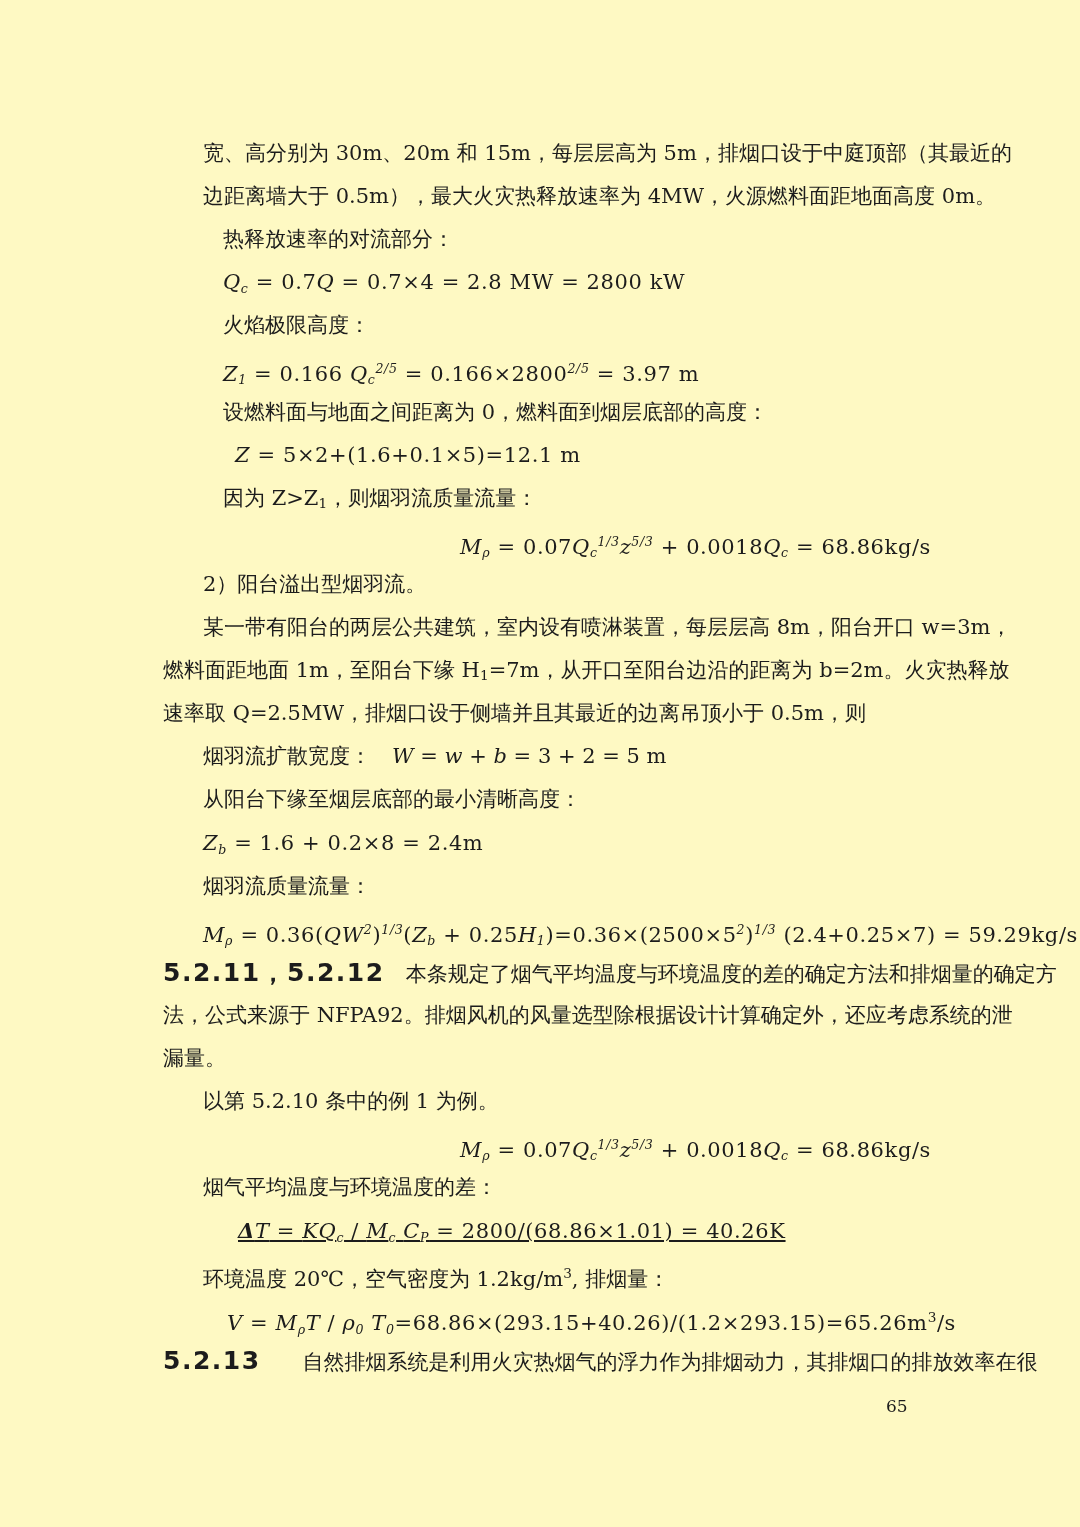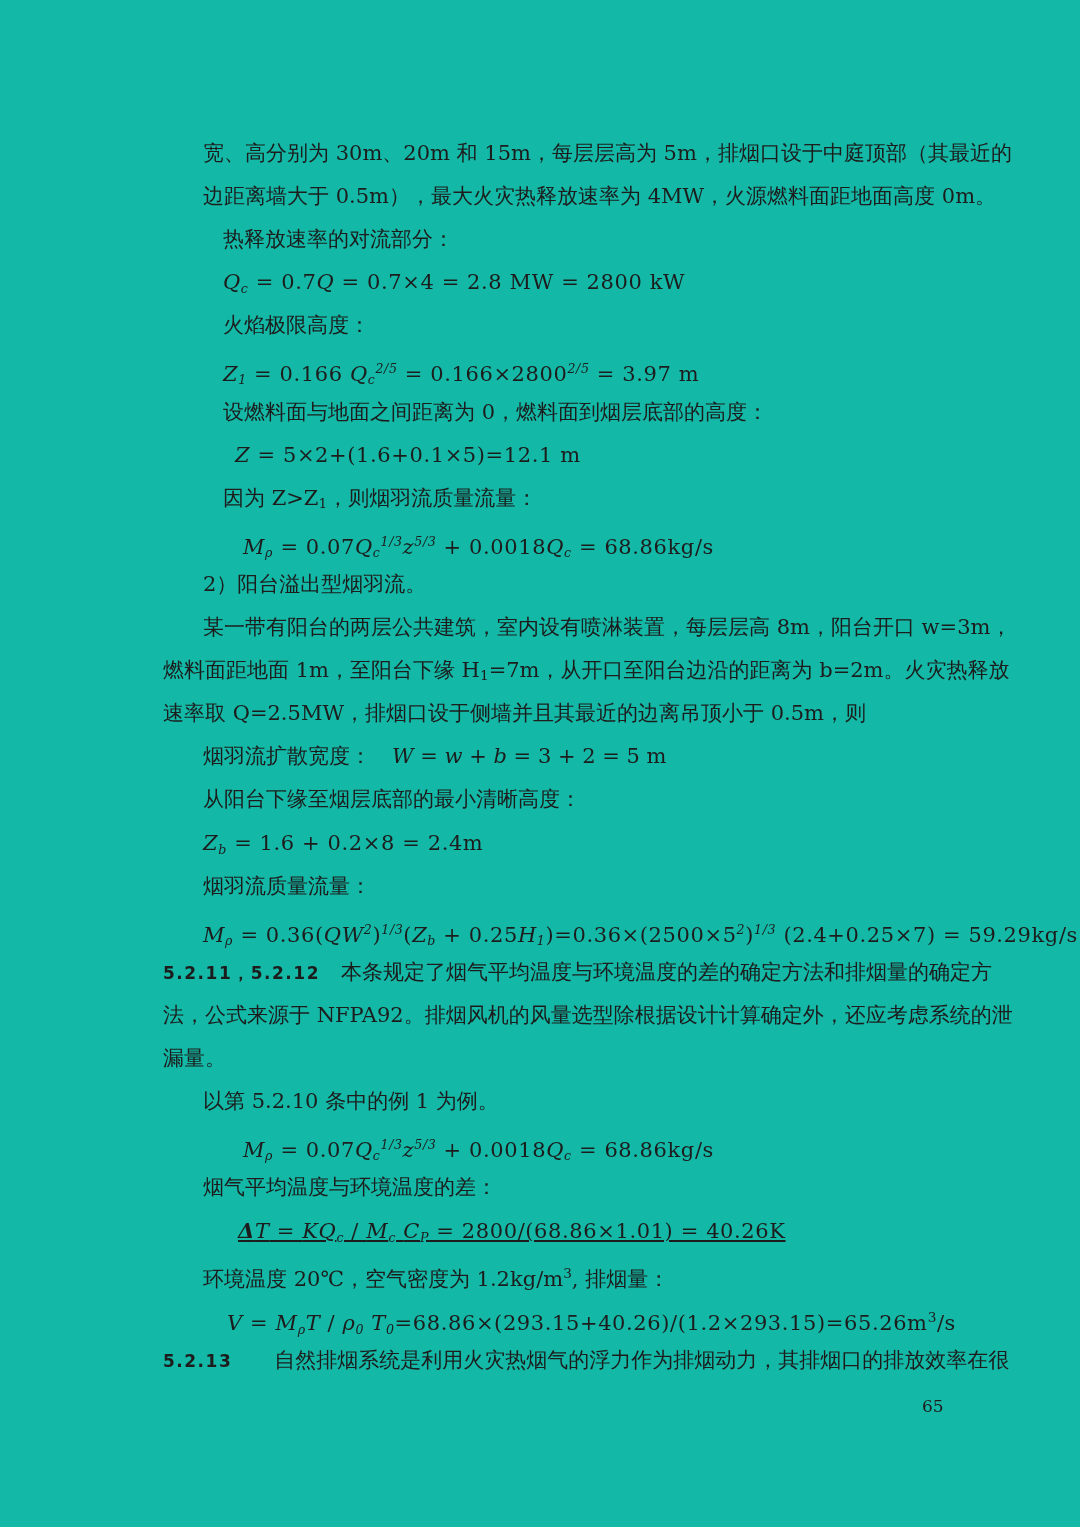--- a/index.html
+++ b/index.html
@@ -1,61 +1,60 @@
 <!DOCTYPE html>
 <html><head>
 <meta charset="utf-8">
 <style>
   html,body{margin:0;padding:0;background:#e8e8e8;}
   .page{
     position:relative;
     width:1080px;height:1527px;
     margin:0 auto;
-    background:#14b8a6;
+    background:#fef9c3;
     overflow:hidden;
     font-family:"DejaVu Serif","Liberation Serif",serif;
     color:#1c1c1c;
   }
   .content{
     position:absolute;
     left:163px;top:132px;
     width:768px;
     font-size:21px;
   }
   .line{
     line-height:43.1px;
     height:43.1px;
     white-space:nowrap;
   }
   .ind40{padding-left:40px;}
   .ind60{padding-left:60px;}
   .ind64{padding-left:64px;}
   .ind72{padding-left:72px;}
   .ind75{padding-left:75px;text-decoration:underline;}
-  .ind80{padding-left:80px;}
+  .ind80{padding-left:80px;text-align:right;}
   .formula{letter-spacing:0.6px;}
   .seg-t{font-style:normal;}
   .seg-i{font-style:italic;}
   .seg-b{
     font-family:"DejaVu Sans","Liberation Sans",sans-serif;
     font-weight:bold;
     letter-spacing:1.5px;
-    font-size:17px;
+    font-size:25px;
   }
   .seg-bi{font-style:italic;font-weight:bold;}
   .seg-sub{font-style:italic;font-size:60%;vertical-align:-0.28em;}
   .seg-sup{font-style:italic;font-size:60%;vertical-align:0.62em;}
   .seg-subr{font-style:normal;font-size:65%;vertical-align:-0.22em;}
   .seg-supr{font-style:normal;font-size:65%;vertical-align:0.6em;}
   .pageno{
     position:absolute;
     left:886px;top:1394px;
     font-size:17px;
     line-height:24px;
-    margin-left:36px;
   }
 </style>
 </head>
 <body>
 
 <div class="page">
   <div class="content">
       <div class="line ind40"><span class="seg-t">宽、高分别为 30m、20m 和 15m，每层层高为 5m，排烟口设于中庭顶部（其最近的</span></div>
       <div class="line ind40"><span class="seg-t">边距离墙大于 0.5m），最大火灾热释放速率为 4MW，火源燃料面距地面高度 0m。</span></div>
       <div class="line ind60"><span class="seg-t">热释放速率的对流部分：</span></div>

